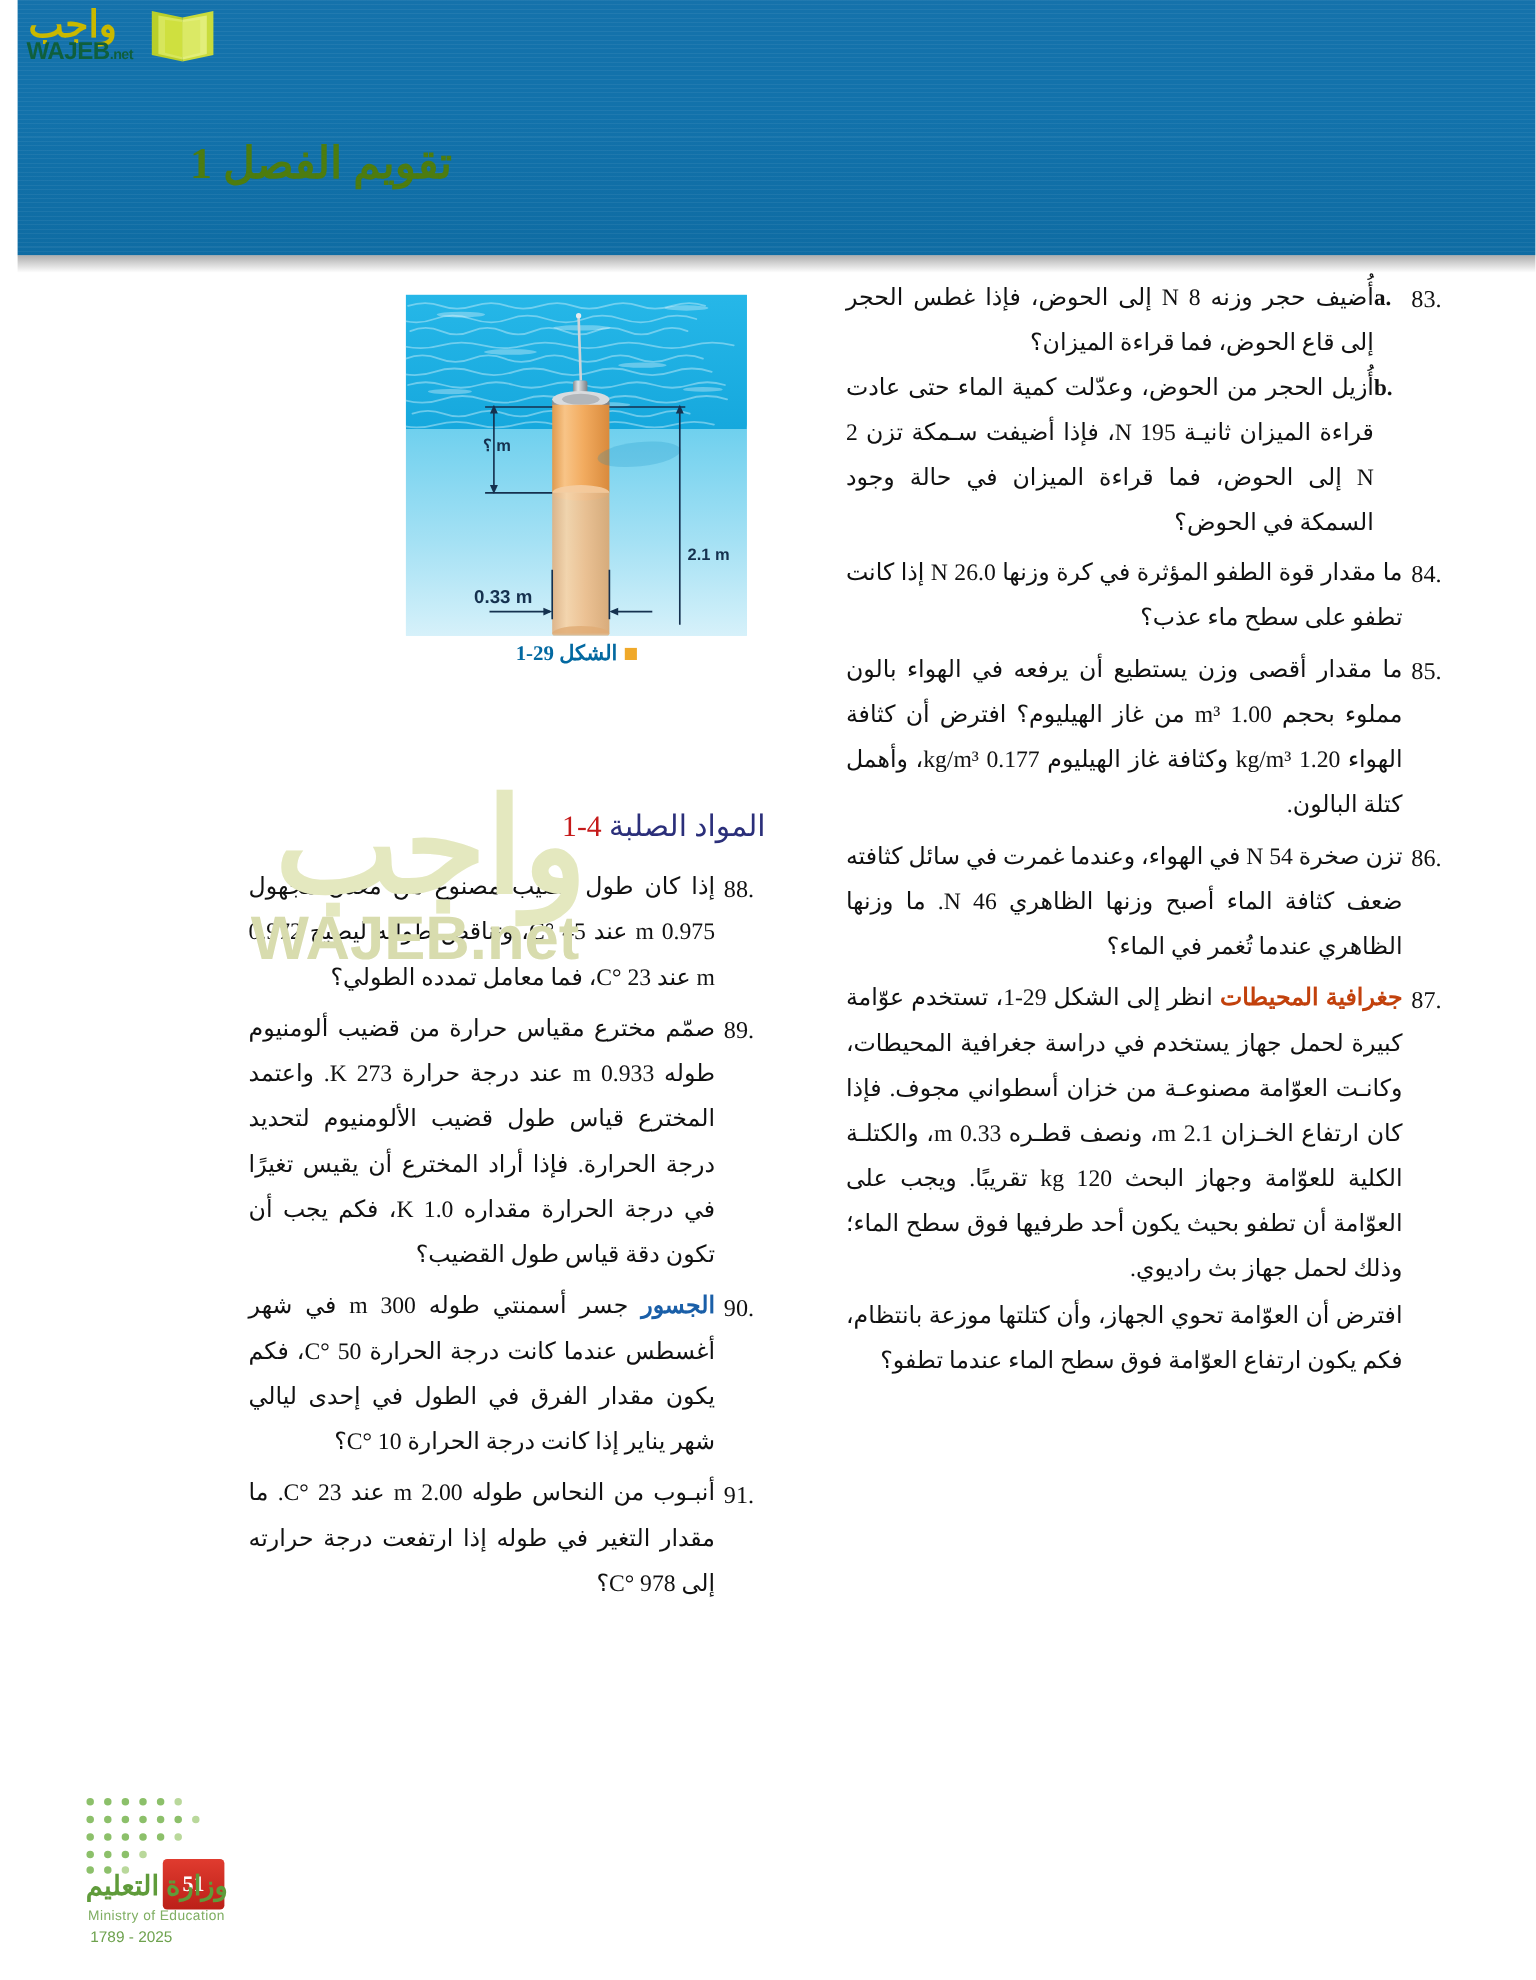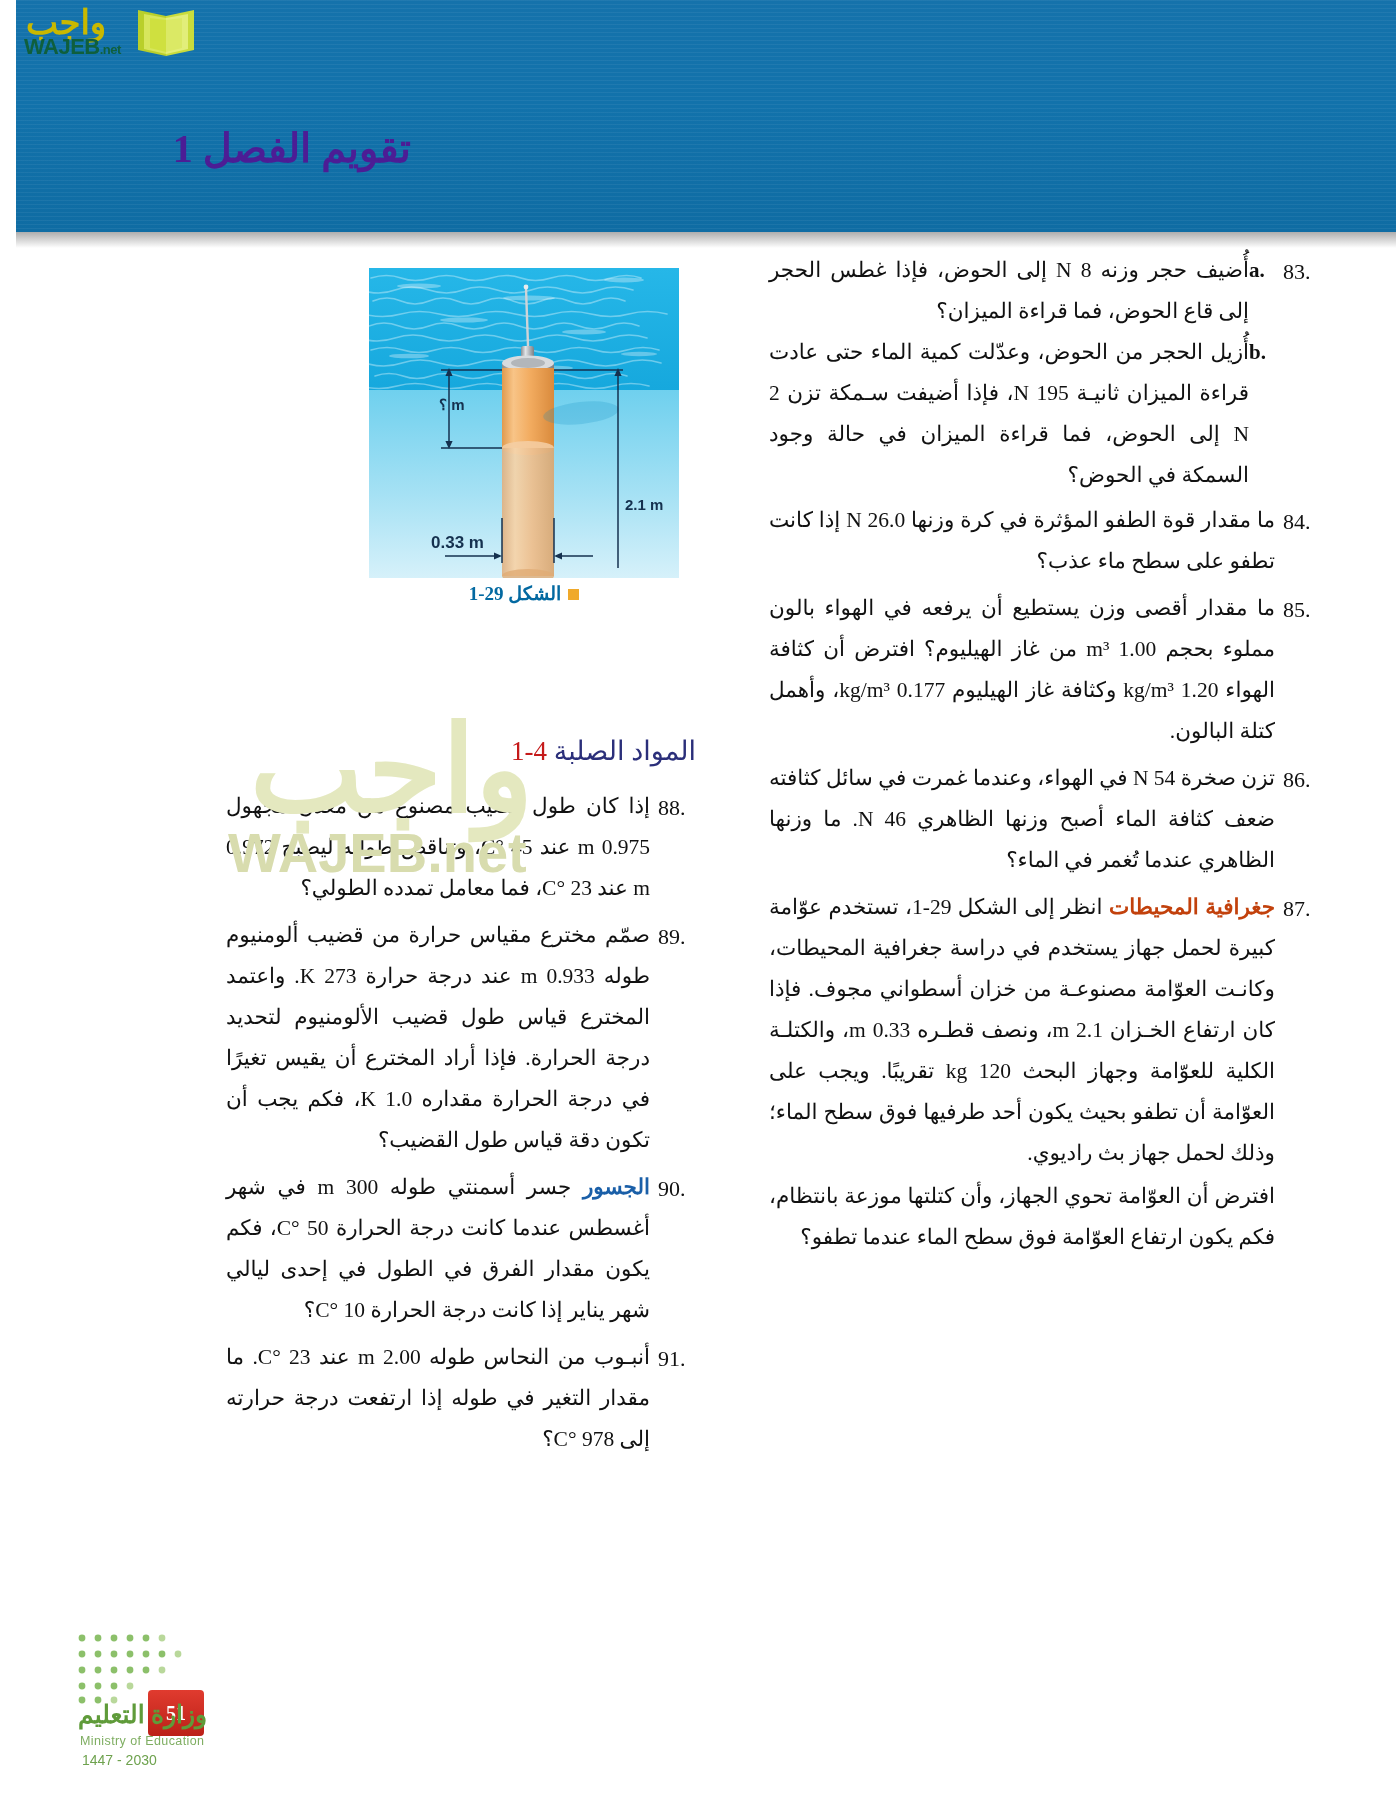--- a/index.html
+++ b/index.html
@@ -17,21 +17,21 @@
         rgba(255,255,255,.055) 0px, rgba(255,255,255,.055) 1px,
         rgba(0,0,0,0) 1px, rgba(0,0,0,0) 4px),
       linear-gradient(to bottom,#1572ab 0%,#1272ab 45%,#0f6ca3 100%);
   }
   .header-shadow{
     position:absolute;left:16px;top:232px;width:1380px;height:16px;
     background:linear-gradient(to bottom,rgba(60,60,60,.42),rgba(255,255,255,0));
   }
   .chapter-title{
     position:absolute;right:985px;top:125px;
-    color:#4c1d95;font-size:40px;font-weight:bold;
+    color:#4d7c0f;font-size:40px;font-weight:bold;
     font-family:"Liberation Serif","DejaVu Serif",serif;
     letter-spacing:0px;white-space:nowrap;
   }
 
   
   .wajeb-logo{
     position:absolute;left:20px;top:2px;width:182px;height:58px;z-index:9;
   }
   .wajeb-ar{
     position:absolute;left:6px;top:0px;
@@ -379,14 +379,14 @@
           <circle cx="104" cy="24" r="3.4"></circle>
         <circle cx="88" cy="40" r="3.4"></circle>
           <circle cx="56" cy="56" r="3.4"></circle>
         <circle cx="40" cy="70" r="3.4"></circle>
       </g>
     </svg>
   </div>
   <div class="page-badge">51</div>
   <div class="moe-ar">وزارة التعليم</div>
   <div class="moe-en">Ministry of Education</div>
-  <div class="moe-yr">2030 - 1447</div>
+  <div class="moe-yr">2025 - 1789</div>
 </div>
 
 </body></html>

